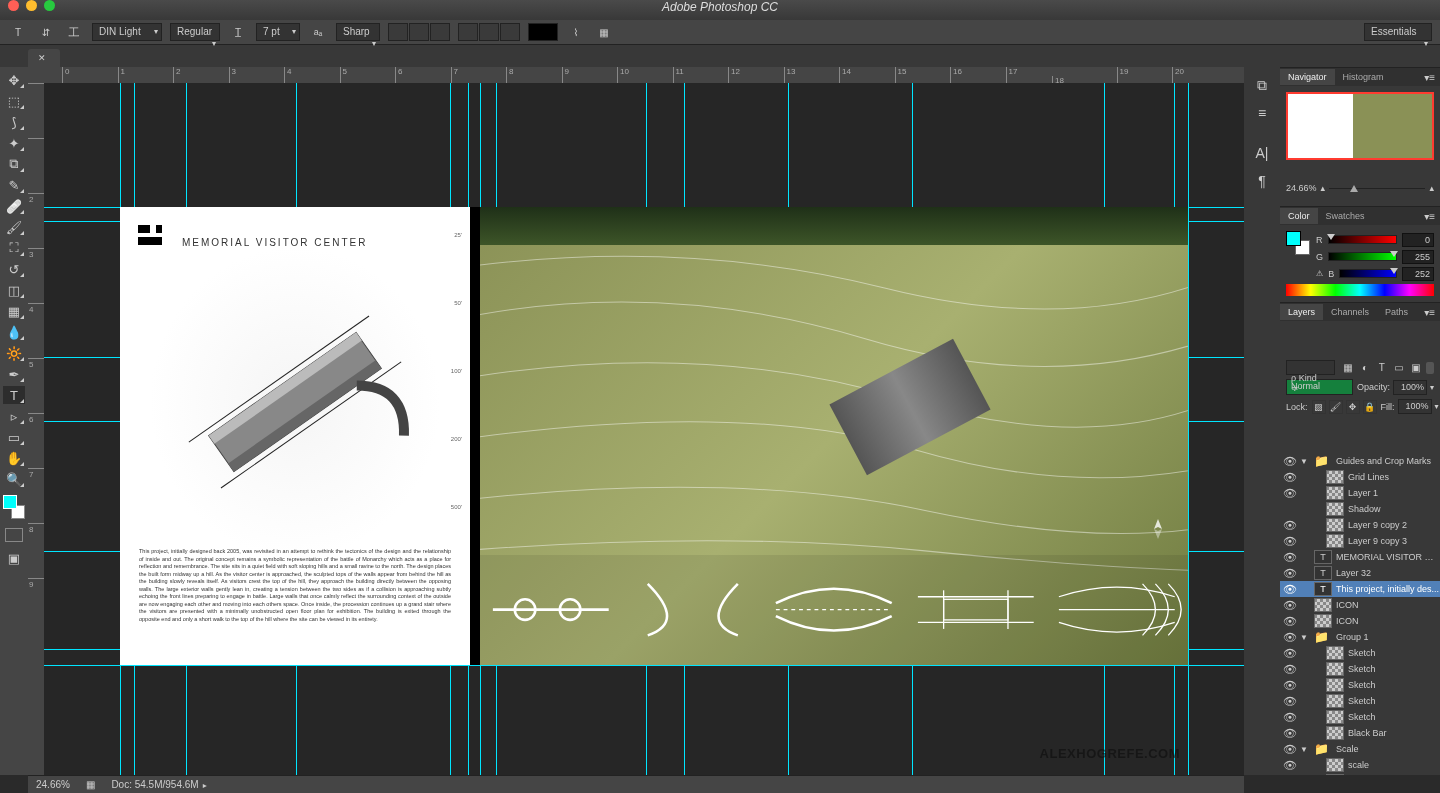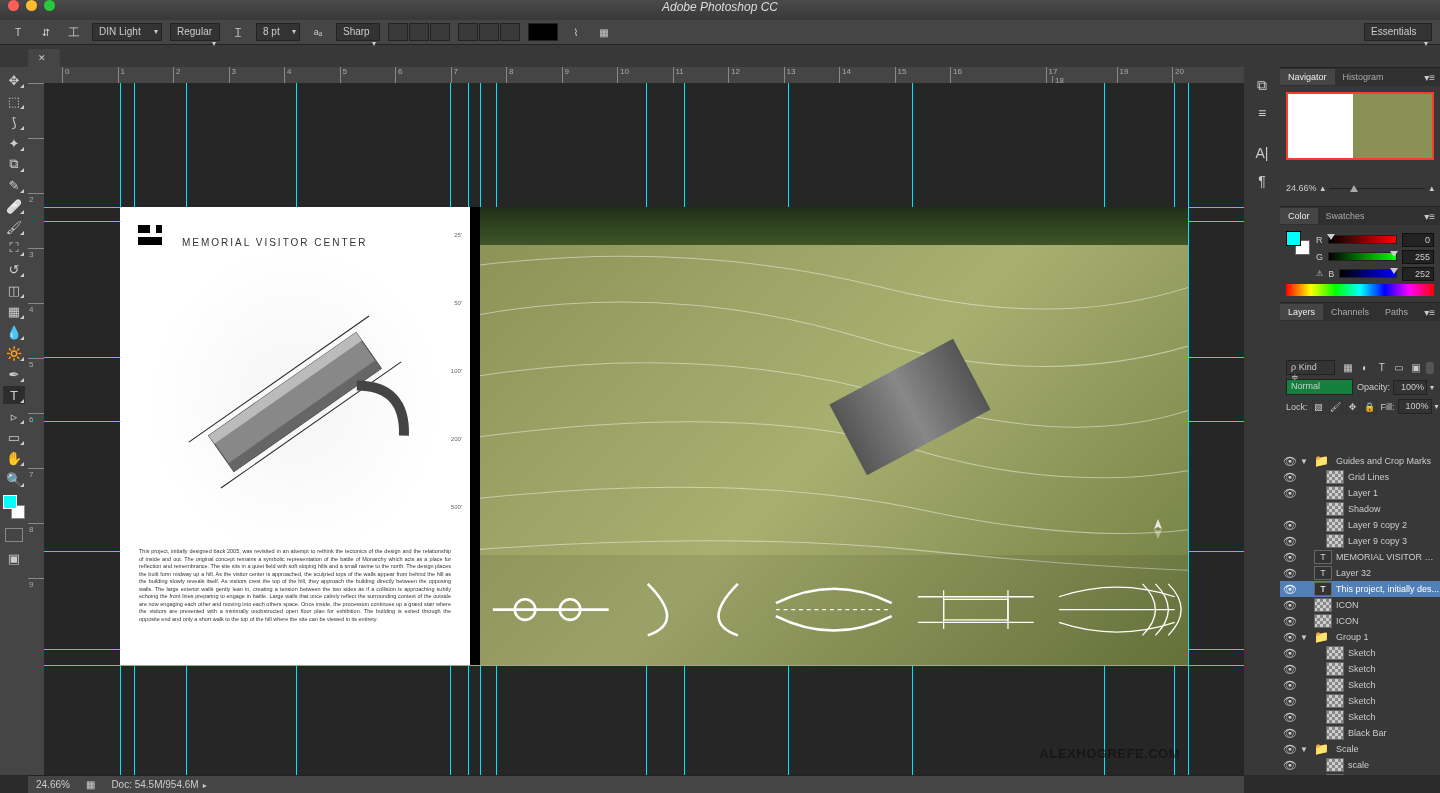--- a/index.html
+++ b/index.html
@@ -94,21 +94,21 @@
 .color-slider .handle { position: absolute; top: -2px; width: 0; height: 0; border-left: 4px solid transparent; border-right: 4px solid transparent; border-top: 6px solid #ccc; }
 .color-val { width: 32px; background: #222; border: 1px solid #111; text-align: right; padding: 1px 3px; font-size: 9px; height: 14px; }
 .color-fgbg { width: 24px; height: 24px; position: relative; }
 .c-fg { width:15px; height:15px; background:#00fffc; border:1px solid #000; position:absolute; top:0; left:0; z-index:1; }
 .c-bg { width:15px; height:15px; background:#fff; border:1px solid #666; position:absolute; bottom:0; right:0; }
 .spectrum { height: 12px; background: linear-gradient(90deg, red, yellow, lime, cyan, blue, magenta, red); margin-top: 2px; }
 
 .layers-panel { flex: 1; display: flex; flex-direction: column; overflow: hidden; gap: 35px; }
 .layers-controls { padding: 4px 6px; font-size: 9px; display: flex; flex-direction: column; gap: 4px; }
 .lc-row { display: flex; align-items: center; gap: 4px; }
-.kind-sel { background: #333; border: 1px solid #222; padding: 1px 14px 1px 4px; font-size: 9px; height: 15px; position: relative; }
+.kind-sel { background: #333; border: 1px solid #222; padding: 12px 14px 1px 4px; font-size: 9px; height: 15px; position: relative; }
 .filter-icons { display: flex; margin-left: 3px; gap: 5px; }
 .filter-icons span { width: 12px; height: 12px; display: flex; align-items: center; justify-content: center; font-size: 10px; }
 .blend-sel { background: #15803d; border: 1px solid #222; padding: 1px 4px; font-size: 9px; width: 70px; height: 16px; }
 .opacity-field { display: flex; align-items: center; gap: 3px; }
 .pct-input { background: #333; border: 1px solid #222; width: 34px; font-size: 9px; text-align: right; padding: 1px 2px; height: 15px; }
 .lock-icons { display: flex; gap: 3px; }
 .lock-icons span { width: 14px; height: 14px; display: flex; align-items: center; justify-content: center; font-size: 9px; border: 1px solid #333; }
 
 .layer-list { flex: 1; overflow-y: auto; overflow-x: hidden; }
 .layer-row { height: 16px; display: flex; align-items: center; font-size: 9px; }
@@ -138,21 +138,21 @@
   <div class="menu-title">Adobe Photoshop CC</div>
 </div>
 
 <div class="options-bar">
   <div class="opt-icon">T</div>
   <div class="opt-icon">⇵</div>
   <div class="opt-icon" style="font-size:11px">工</div>
   <div class="opt-sel" style="width:70px">DIN Light</div>
   <div class="opt-sel" style="width:50px">Regular</div>
   <div class="opt-icon" style="font-size:10px">T̲</div>
-  <div class="opt-sel" style="width:44px">8 pt</div>
+  <div class="opt-sel" style="width:44px">7 pt</div>
   <div class="opt-icon" style="font-size:9px">aₐ</div>
   <div class="opt-sel" style="width:44px">Sharp</div>
   <div class="align-group">
     <div class="align-btn"></div>
     <div class="align-btn"></div>
     <div class="align-btn"></div>
   </div>
   <div class="align-group">
     <div class="align-btn"></div>
     <div class="align-btn"></div>
@@ -214,21 +214,21 @@
         <div class="tick" style="left: 406.5px;">7</div>
         <div class="tick" style="left: 462px;">8</div>
         <div class="tick" style="left: 517.5px;">9</div>
         <div class="tick" style="left: 573px;">10</div>
         <div class="tick" style="left: 628.5px;">11</div>
         <div class="tick" style="left: 684px;">12</div>
         <div class="tick" style="left: 739.5px;">13</div>
         <div class="tick" style="left: 795px;">14</div>
         <div class="tick" style="left: 850.5px;">15</div>
         <div class="tick" style="left: 906px;">16</div>
-        <div class="tick" style="left: 961.5px; margin-left: 40px;">17</div>
+        <div class="tick" style="left: 961.5px;">17</div>
         <div class="tick" style="left: 1008px; margin-top: 9px;">18</div>
         <div class="tick" style="left: 1072.5px;">19</div>
         <div class="tick" style="left: 1128px;">20</div>
       </div>
     <div class="ruler-v" id="ruler-v">
         <div class="tick" style="top: 0.25px;"></div>
         <div class="tick" style="top: 55.25px;"></div>
         <div class="tick" style="top: 110.25px;">2</div>
         <div class="tick" style="top: 165.25px;">3</div>
         <div class="tick" style="top: 220.25px;">4</div>

